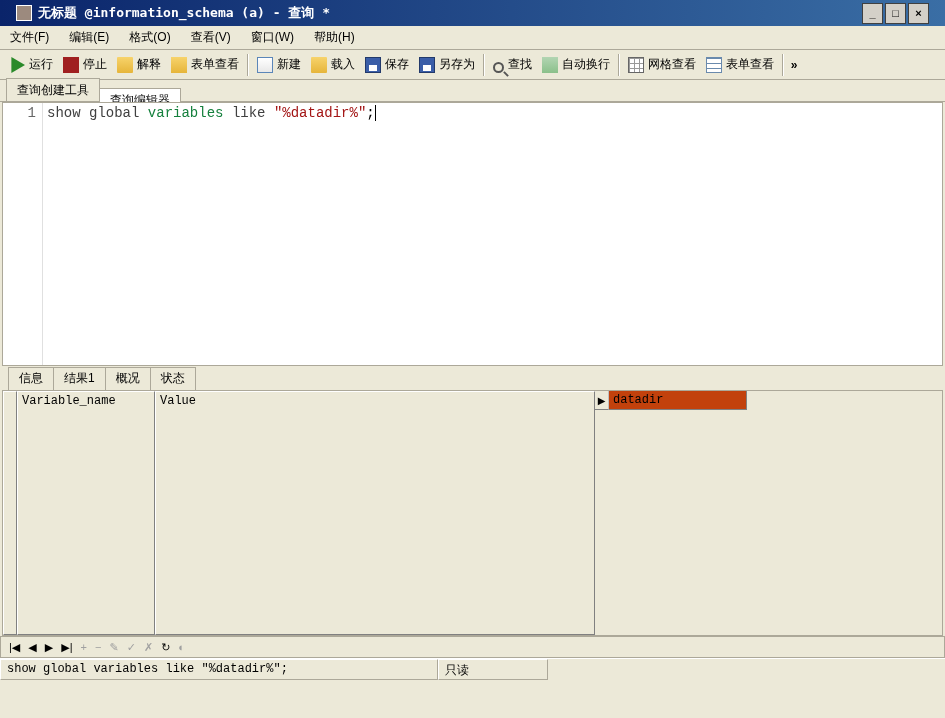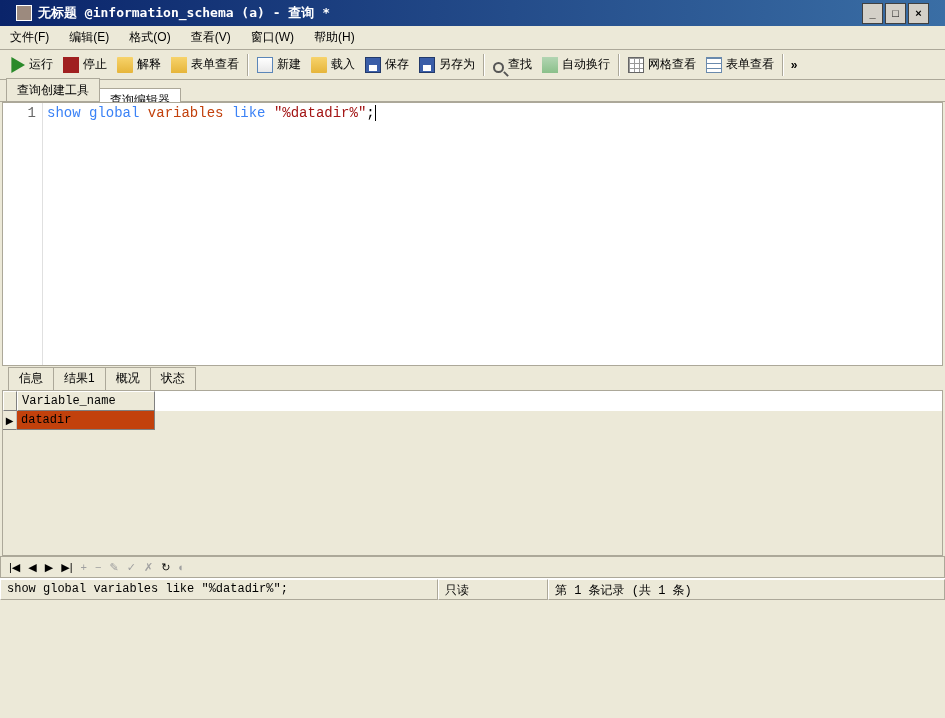--- a/index.html
+++ b/index.html
@@ -67,34 +67,34 @@
   .editor {
     height:264px; background:#fff; border:1px solid #aca899;
     margin:0 2px 2px 2px;
     display:flex;
     font-family:"Consolas","Courier New",monospace; font-size:14px;
     overflow:hidden;
     position:relative;
   }
   .gutter { width:40px; background:#fff; border-right:1px solid #e0e0e0; text-align:right; padding:2px 6px; color:#666;}
   .code { flex:1; padding:2px 4px; white-space:pre; position:relative;}
-  .kw { color:#3b82f6; }
-  .fn { color:#c2410c; }
+  .kw { color:#404040; }
+  .fn { color:#15803d; }
   .str{ color:#a31515;}
   .punct{color:#000;}
   .caret{display:inline-block;width:1px;height:16px;background:#000;vertical-align:text-bottom;}
   
   .tabs-lower {
     height:22px; background:#ece9d8; display:flex; align-items:flex-end;
     padding:0 6px; margin:0 2px;
   }
   .ltab { padding:2px 10px 3px; background:#ece9d8; border:1px solid #aca899; border-bottom:none; margin-right:-1px; position:relative;}
   .ltab.active{background:#ece9d8; font-weight:normal; top:0;}
   
-  .grid-wrap { margin:0 2px; border:1px solid #aca899; background:#fff; height:166px; display:flex; flex-direction:column;}
+  .grid-wrap { margin:0 2px; border:1px solid #aca899; background:#fff; height:246px; display:flex; flex-direction:row;}
   .grid-head, .grid-row { display:flex; }
   .grid-ind { width:14px; border-right:1px solid #c0c0c0; border-bottom:1px solid #808080; background:#ece9d8; display:flex;align-items:center;justify-content:center; font-size:10px;}
   .grid-col1 { width:138px; }
   .grid-col2 { width:440px; }
   .gh { background:#ece9d8; border:1px solid #fff; border-right-color:#808080; border-bottom-color:#808080; padding:2px 4px; font-family:"Courier New",monospace;}
   .gc { border-right:1px solid #808080; border-bottom:1px solid #808080; padding:2px 4px; font-family:"Courier New",monospace; background:#fff;}
   .gc.sel{background:#c2410c;}
   .grid-body{flex:1;background:#ece9d8;border-top:none;}
   
   .navstrip {
@@ -208,20 +208,21 @@
   <div class="ltab">信息</div>
   <div class="ltab active">结果1</div>
   <div class="ltab">概况</div>
   <div class="ltab">状态</div>
 </div>
 
 <div class="grid-wrap">
   <div class="grid-head">
     <div class="grid-ind gh"></div>
     <div class="gh grid-col1">Variable_name</div>
+    <div class="gh grid-col2">Value</div>
   </div>
   <div class="grid-body">
     <div class="grid-row">
       <div class="grid-ind">▶</div>
       <div class="gc sel grid-col1">datadir</div>
     </div>
   </div>
 </div>
 
 <div class="navstrip">
@@ -234,14 +235,13 @@
   <span class="navbtn dis">✎</span>
   <span class="navbtn dis">✓</span>
   <span class="navbtn dis">✗</span>
   <span class="navbtn">↻</span>
   <span class="navbtn dis">◐</span>
 </div>
 
 <div class="statusbar">
   <div class="status-cell sc1">show global variables like "%datadir%";</div>
   <div class="status-cell sc2">只读</div>
-  <div class="status-cell sc4">第 1 条记录 (共 1 条)</div>
 </div>
 
 </body></html>

